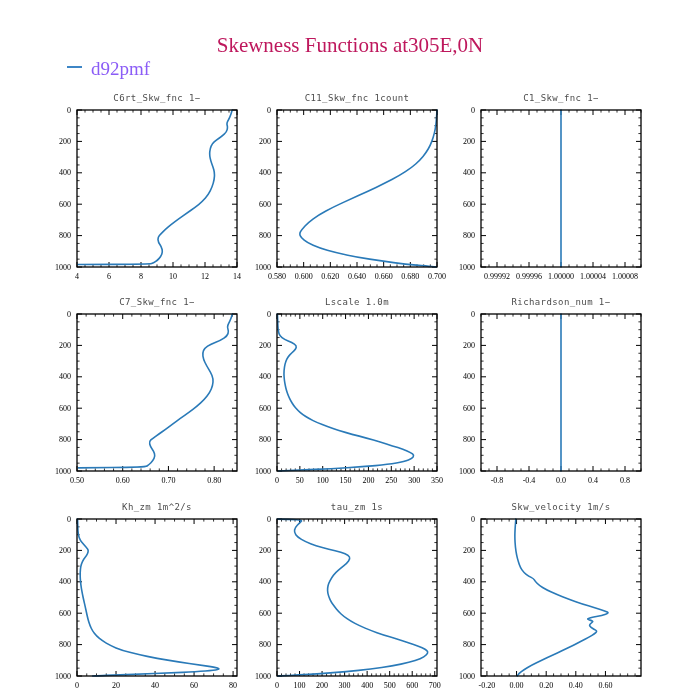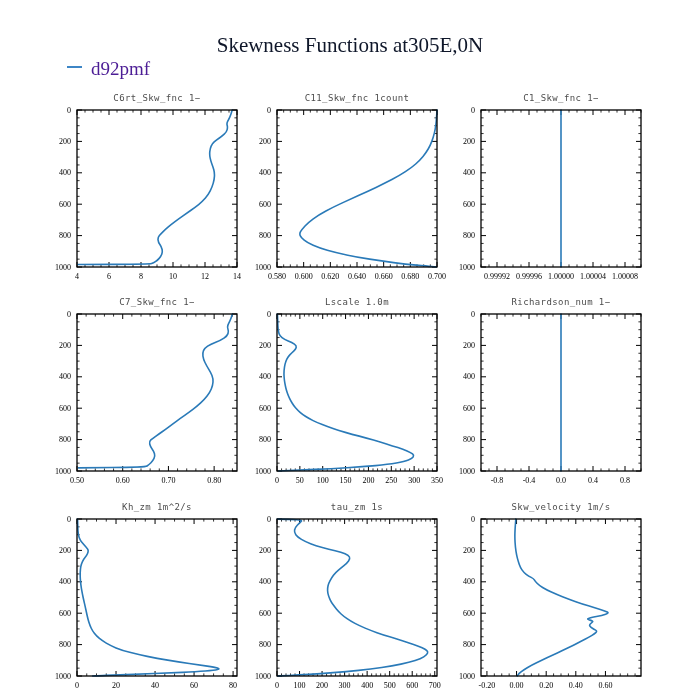--- a/index.html
+++ b/index.html
@@ -1,39 +1,39 @@
 <!DOCTYPE html>
 <html><head>
 <meta charset="utf-8">
 <style>
   html,body{margin:0;padding:0;background:#ffffff;}
   .page{position:relative;width:700px;height:700px;background:#ffffff;overflow:hidden;
         font-family:"Liberation Serif",serif;}
   .main-title{position:absolute;left:0;top:33px;width:700px;text-align:center;
-        font-size:21px;color:#0f172a;font-family:"Liberation Serif",serif;}
+        font-size:21px;color:#be185d;font-family:"Liberation Serif",serif;}
   .legend{position:absolute;left:67px;top:56px;font-size:19px;}
   .legend-dash{display:inline-block;width:15px;height:2px;vertical-align:middle;
         margin-right:9px;margin-top:-3px;}
   .legend-label{vertical-align:middle;}
   figure.subplot{position:absolute;margin:0;padding:0;width:213px;height:204px;}
   figure.subplot svg{overflow:visible;display:block;}
   .c1{left:32px}.c2{left:232px}.c3{left:436px}
   .r1{top:85px}.r2{top:289px}.r3{top:494px}
   .xl{font-family:"Liberation Serif",serif;font-size:8px;fill:#000;text-anchor:middle;}
   .yl{font-family:"Liberation Serif",serif;font-size:8px;fill:#000;text-anchor:end;}
   .st{font-family:"DejaVu Sans Mono",monospace;font-size:9px;fill:#4d4d4d;
       text-anchor:middle;letter-spacing:0.4px;}
 </style>
 </head>
 <body>
 
 <div class="page">
   <div class="main-title">Skewness Functions at305E,0N</div>
   <div class="legend">
-    <span class="legend-dash" style="background: rgb(61, 134, 198);"></span><span class="legend-label" style="color: #4c1d95;">d92pmf</span>
+    <span class="legend-dash" style="background: rgb(61, 134, 198);"></span><span class="legend-label" style="color: #8b5cf6;">d92pmf</span>
   </div>
   <div>
     <figure class="subplot c1 r1">
         <svg width="213" height="204">
           <defs>
             <clipPath id="cp0">
               <rect x="44" y="24" width="162" height="159"></rect>
             </clipPath>
           </defs>
           <g>

